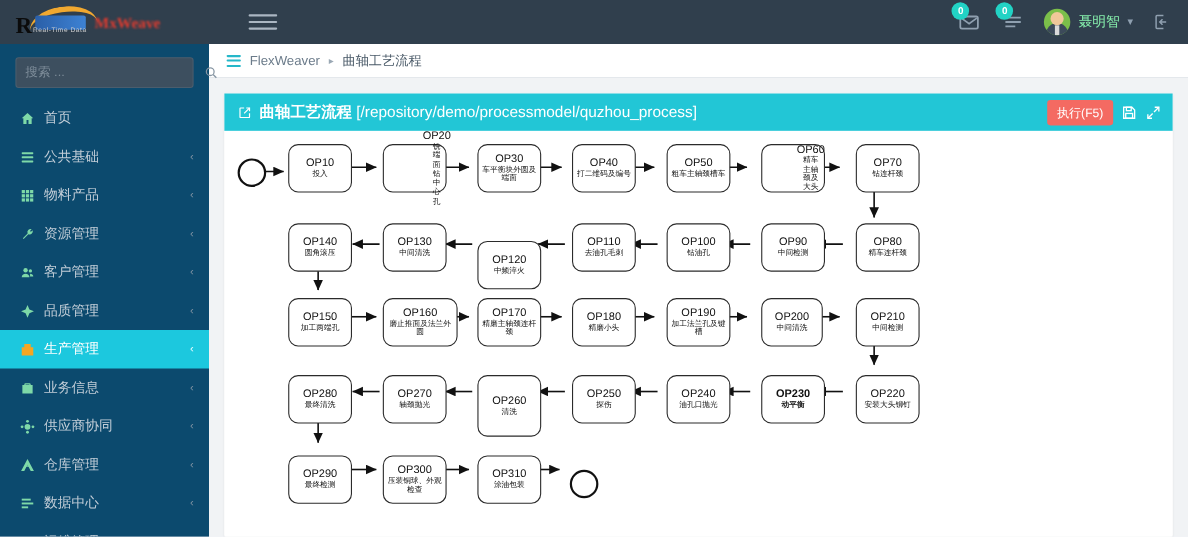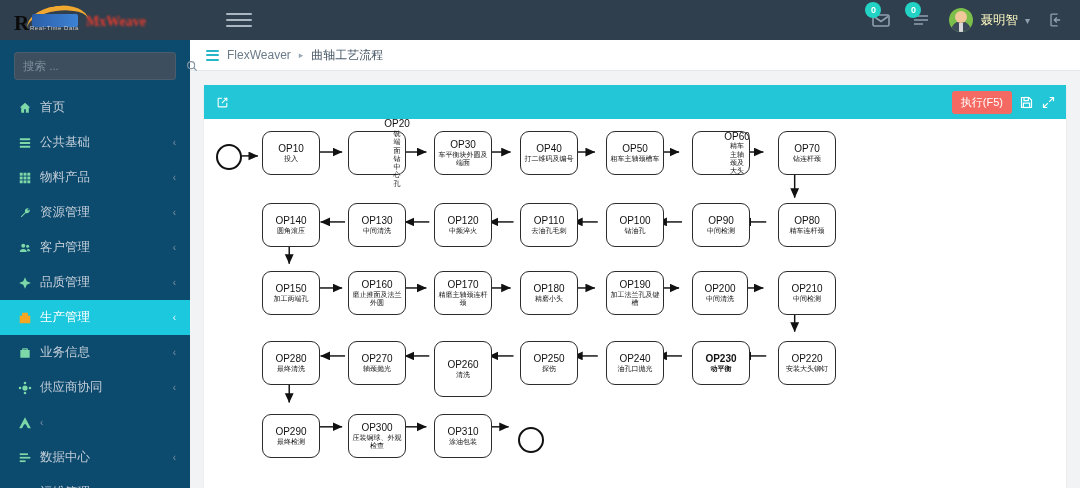--- a/index.html
+++ b/index.html
@@ -59,21 +59,21 @@
     font-weight: bold;
   }
   .ic { stroke: #8fa0b0; fill: none; stroke-width: 1.6; }
   .avatar {
     width: 24px; height: 24px; border-radius: 50%; overflow: hidden; position: relative;
     background: #7bbf4a; flex: 0 0 24px;
   }
   .avatar .face { position: absolute; left: 6px; top: 3px; width: 12px; height: 12px; border-radius: 50%; background: #f0c89a; }
   .avatar .body { position: absolute; left: 2px; bottom: 0; width: 20px; height: 11px; border-radius: 10px 10px 0 0; background: #3c4a5a; }
   .avatar .tie  { position: absolute; left: 10px; bottom: 0; width: 4px; height: 9px; background: #d9d9d9; }
-  .user-name { color: #fef9c3; font-size: 12.5px; white-space: nowrap; }
+  .user-name { color: #86efac; font-size: 12.5px; white-space: nowrap; }
   .chev-sm { color: #8fa0b0; font-size: 10px; }
   .user-block { display: flex; align-items: center; gap: 7px; cursor: pointer; }
 
   
   .body-row { display: flex; flex: 1; min-height: 0; }
 
   
   .sidebar {
     width: 190px; flex: 0 0 190px; background: #0c4a6e; display: flex; flex-direction: column;
     position: relative; z-index: 10;
@@ -337,20 +337,21 @@
           <span class="ni-chev">‹</span>
         </div>
 
         <div class="nav-item">
           <span class="ni-icon">
             <svg width="14" height="14" viewBox="0 0 24 24" fill="currentColor">
                 <path d="M12 2L2 21h5l5-10 5 10h5z"></path>
                 <rect x="8.5" y="12" width="7" height="2.2"></rect>
               </svg>
           </span>
+          <span class="ni-label">仓库管理</span>
           <span class="ni-chev">‹</span>
         </div>
 
         <div class="nav-item">
           <span class="ni-icon">
             <svg width="14" height="14" viewBox="0 0 24 24" fill="currentColor">
                 <rect x="3" y="4" width="14" height="3"></rect>
                 <rect x="3" y="10" width="18" height="3"></rect>
                 <rect x="3" y="16" width="10" height="3"></rect>
               </svg>
@@ -387,20 +388,23 @@
       <div class="content-pad">
         <div class="panel">
 
           <div class="panel-head">
             <span class="head-ic">
               <svg width="13" height="13" viewBox="0 0 24 24" fill="none" stroke="#ffffff" stroke-width="2">
                 <path d="M20 13v6a1 1 0 01-1 1H5a1 1 0 01-1-1V5a1 1 0 011-1h6"></path>
                 <path d="M14.5 4H20v5.5"></path>
                   <path d="M11 13L20 4"></path>
               </svg>
+            </span>
+            <span class="panel-title">
+              <span>曲轴工艺流程</span><span class="tpath"> [/repository/demo/processmodel/quzhou_process]</span>
             </span>
             <span class="hspacer"></span>
             <button class="exec-btn">执行(F5)</button>
             <span class="head-ic">
               <svg width="15" height="15" viewBox="0 0 24 24" fill="none" stroke="#ffffff" stroke-width="1.9">
                 <path d="M4 4h12l4 4v12H4z"></path>
                   <rect x="8" y="4" width="7" height="5"></rect>
                   <rect x="7" y="13" width="10" height="7"></rect>
               </svg>
             </span>
@@ -495,37 +499,37 @@
                   <div class="nlabel">中间检测</div>
                 </div>
                 <div class="node" style="left: 402px; top: 84px; width: 58px; height: 44px;">
                   <div class="nid">OP100</div>
                   <div class="nlabel">钻油孔</div>
                 </div>
                 <div class="node" style="left: 316px; top: 84px; width: 58px; height: 44px;">
                   <div class="nid">OP110</div>
                   <div class="nlabel">去油孔毛刺</div>
                 </div>
-                <div class="node" style="left: 230px; top: 84px; width: 58px; height: 44px;">
+                <div class="node" style="left: 230px; top: 100px; width: 58px; height: 44px;">
                   <div class="nid">OP120</div>
                   <div class="nlabel">中频淬火</div>
                 </div>
                 <div class="node" style="left: 144px; top: 84px; width: 58px; height: 44px;">
                   <div class="nid">OP130</div>
                   <div class="nlabel">中间清洗</div>
                 </div>
                 <div class="node" style="left: 58px; top: 84px; width: 58px; height: 44px;">
                   <div class="nid">OP140</div>
                   <div class="nlabel">圆角滚压</div>
                 </div>
                 <div class="node" style="left: 58px; top: 152px; width: 58px; height: 44px;">
                   <div class="nid">OP150</div>
                   <div class="nlabel">加工两端孔</div>
                 </div>
-                <div class="node" style="left: 144px; top: 152px; width: 58px; height: 44px;">
+                <div class="node" style="left: 144px; top: 152px; width: 68px; height: 44px;">
                   <div class="nid">OP160</div>
                   <div class="nlabel">磨止推面及法兰外圆</div>
                 </div>
                 <div class="node" style="left: 230px; top: 152px; width: 58px; height: 44px;">
                   <div class="nid">OP170</div>
                   <div class="nlabel">精磨主轴颈连杆颈</div>
                 </div>
                 <div class="node" style="left: 316px; top: 152px; width: 58px; height: 44px;">
                   <div class="nid">OP180</div>
                   <div class="nlabel">精磨小头</div>

